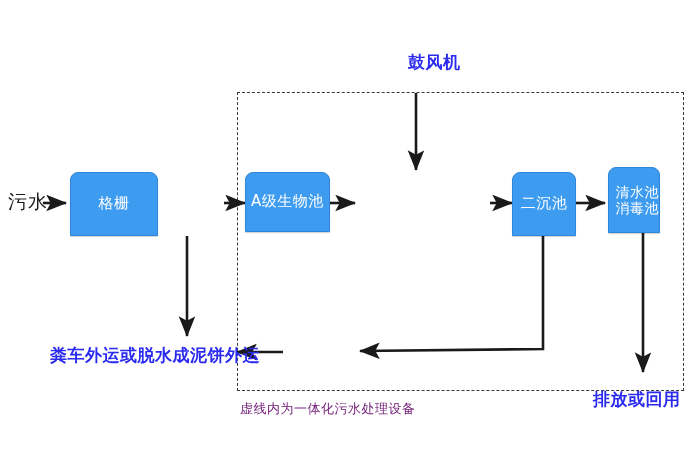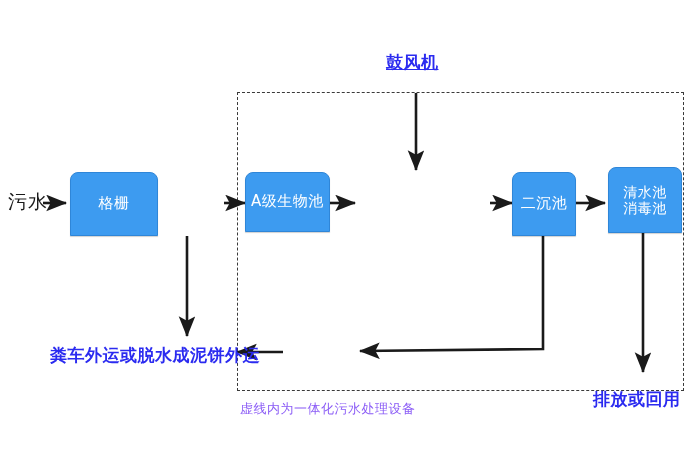--- a/index.html
+++ b/index.html
@@ -44,21 +44,21 @@
   .blue-label {
     position: absolute;
     color: #2b2bf0;
     font-size: 17px;
     font-weight: bold;
     white-space: nowrap;
     letter-spacing: 0.5px;
   }
   .caption {
     position: absolute;
-    color: #8b5cf6;
+    color: #701a75;
     font-size: 13px;
     white-space: nowrap;
     letter-spacing: 0.5px;
   }
   .dashed-zone {
     position: absolute;
     box-sizing: border-box;
     border: 1.5px dashed #3a3a3a;
     background: transparent;
   }
@@ -91,33 +91,33 @@
       <line x1="490" y1="203" x2="512" y2="203"></line>
       <line x1="576" y1="203" x2="605" y2="203"></line>
       <line x1="416" y1="93" x2="416" y2="170"></line>
       <line x1="187" y1="236" x2="187" y2="336"></line>
       <line x1="283" y1="352" x2="237" y2="352"></line>
       <polyline points="543,236 543,349 360,351"></polyline>
       <line x1="643" y1="233" x2="643" y2="372"></line>
     </g>
   </svg>
 
-  <div class="blue-label" style="left:386px; top:51px;text-decoration:underline;">鼓风机</div>
+  <div class="blue-label" style="left:408px; top:51px;">鼓风机</div>
 
   <div class="plain-label" style="left:8px; top:189px;">污水</div>
 
   <div class="node" style="left:70px;  top:172px; width:88px;  height:64px;">格栅</div>
 
 
   <div class="node" style="left:245px; top:172px; width:85px;  height:60px;">A级生物池</div>
 
 
   <div class="node" style="left:512px; top:172px; width:64px;  height:64px;">二沉池</div>
 
-  <div class="node two-line" style="left:608px; top:167px; width:74px; height:66px;">
+  <div class="node two-line" style="left:608px; top:167px; width:52px; height:66px;align-items:flex-end;">
     <span class="ln">清水池</span>
     <span class="ln">消毒池</span>
   </div>
 
 
   <div class="blue-label" style="left:50px; top:344px;">粪车外运或脱水成泥饼外运</div>
 
   <div class="blue-label" style="left:593px; top:388px;font-family:Liberation Serif, serif;">排放或回用</div>
 
   <div class="caption" style="left:240px; top:400px;">虚线内为一体化污水处理设备</div>

